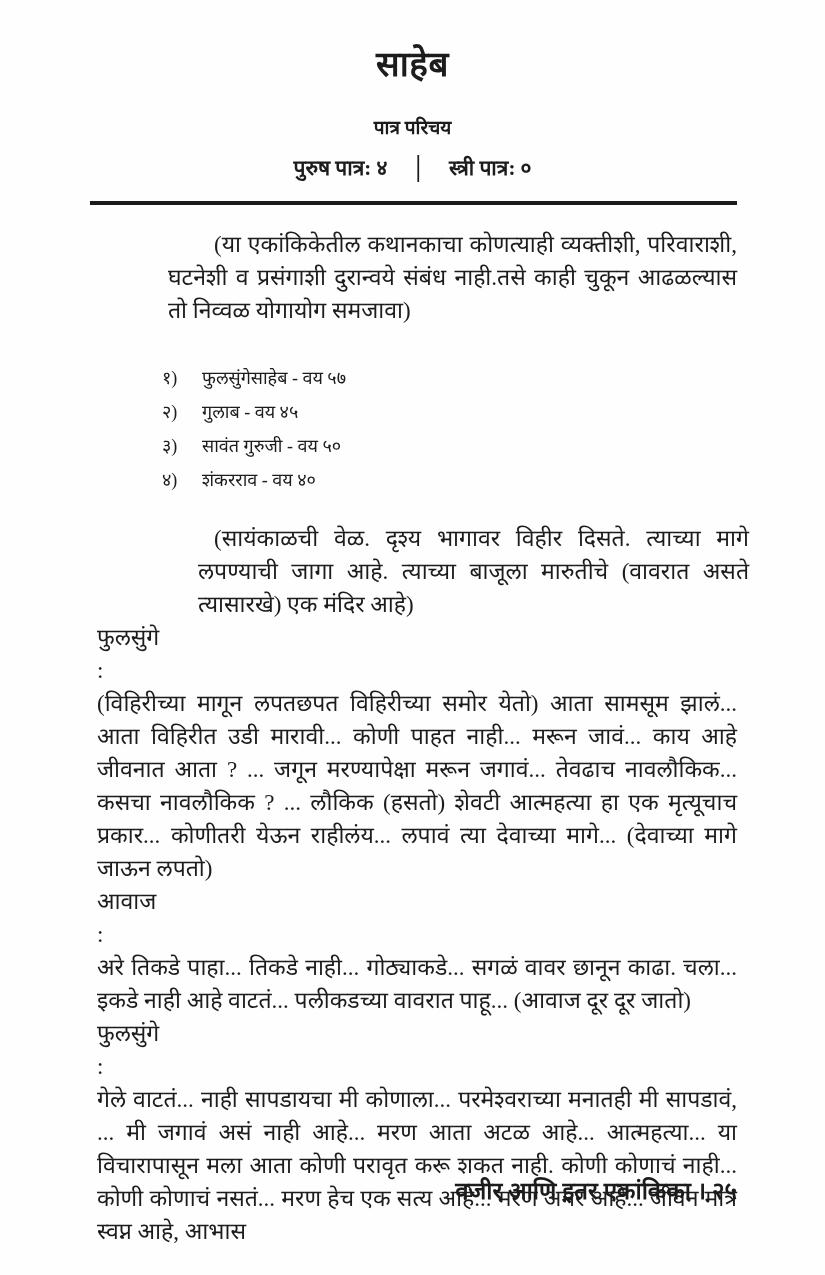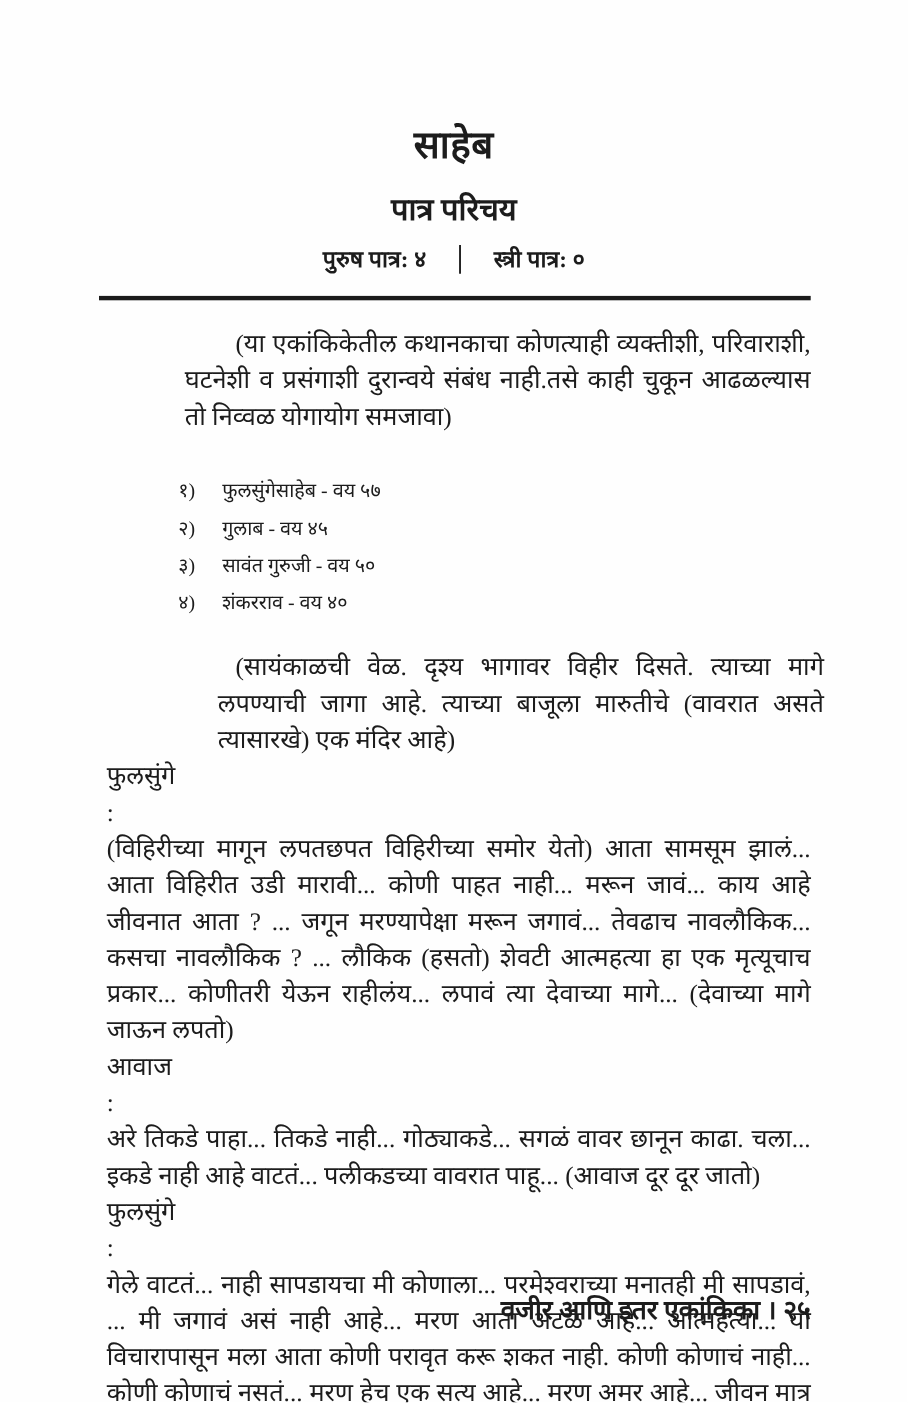--- a/index.html
+++ b/index.html
@@ -10,32 +10,32 @@
     height: 1275px;
     margin: 0 auto;
     background: #fefefe;
     color: #1c1c1c;
     font-family: "Liberation Serif", "DejaVu Serif", serif;
     overflow: hidden;
   }
 
   
   .title {
-    padding-top: 112px;
+    padding-top: 44px;
     margin: 0;
     text-align: center;
     font-size: 35px;
     font-weight: bold;
     line-height: 1.2;
     letter-spacing: 0.5px;
   }
   .subtitle {
-    margin-top: 16px;
+    margin-top: 28px;
     text-align: center;
-    font-size: 28px;
+    font-size: 19px;
     font-weight: bold;
   }
   .castline {
     margin-top: 13px;
     display: flex;
     justify-content: center;
     align-items: center;
     gap: 28px;
     font-size: 21px;
     font-weight: bold;

